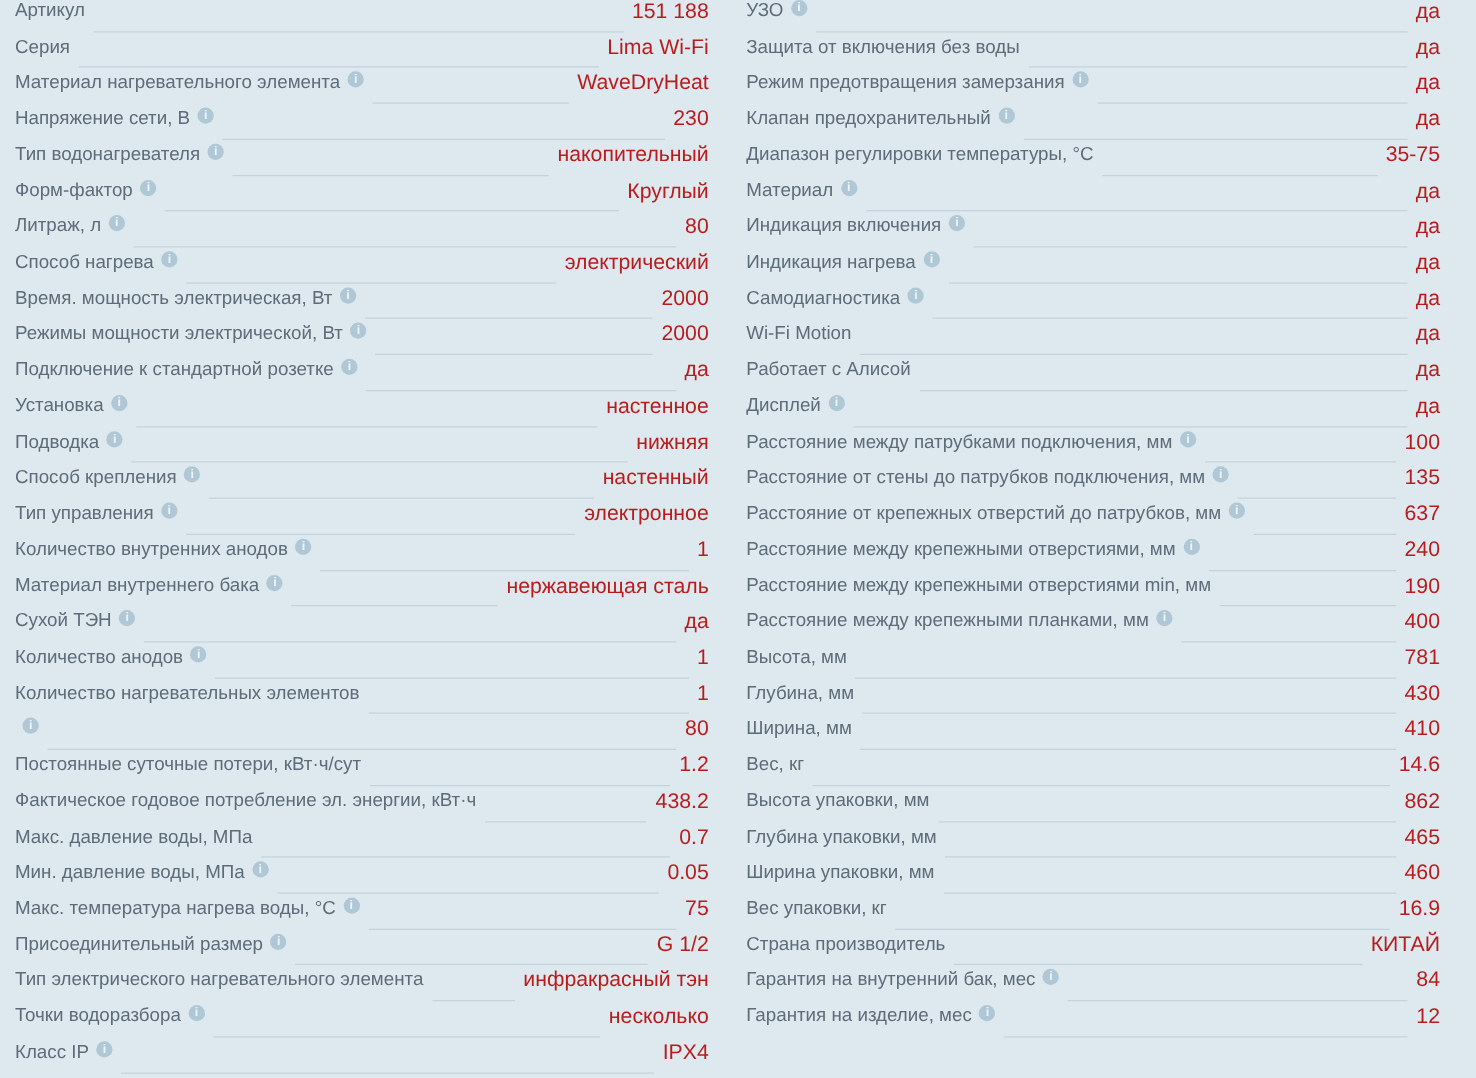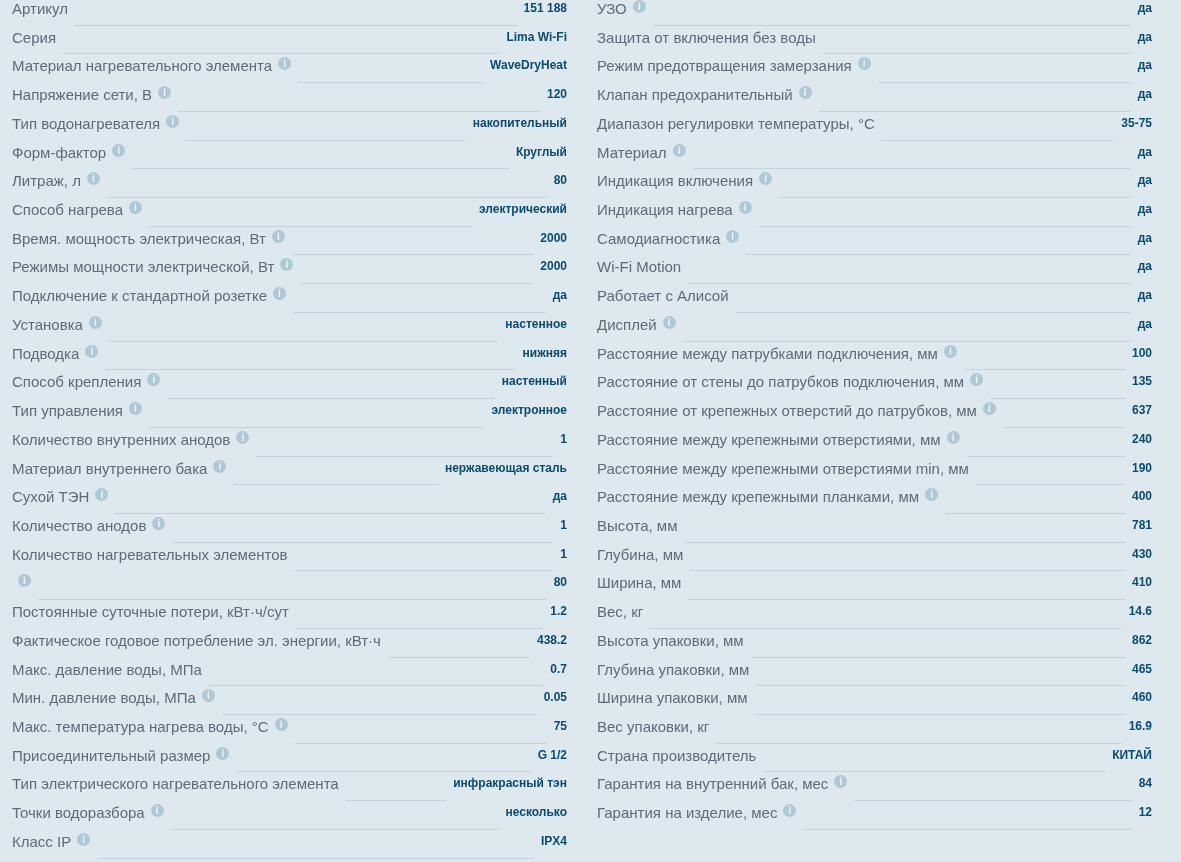--- a/index.html
+++ b/index.html
@@ -55,24 +55,24 @@
     user-select: none;
   }
   .leader {
     flex: 1 1 auto;
     min-width: 8px;
     border-bottom: 1px solid #c4d2db;
     margin: 0 7px 1px 7px;
     align-self: flex-end;
   }
   .value {
-    font-size: 12px;
+    font-size: 17px;
     line-height: 17px;
-    font-weight: bold;
-    color: #0c4a6e;
+    font-weight: normal;
+    color: #b91c1c;
     flex: 0 0 auto;
   }
 </style>
 </head>
 <body>
 
 <div class="page">
   <div class="spec-table">
     <div class="spec-col">
         <div class="row">
@@ -88,21 +88,21 @@
         <div class="row">
           <span class="label">Материал нагревательного элемента</span>
           <span class="info-icon">i</span>
           <div class="leader"></div>
           <span class="value">WaveDryHeat</span>
         </div>
         <div class="row">
           <span class="label">Напряжение сети, В</span>
           <span class="info-icon">i</span>
           <div class="leader"></div>
-          <span class="value">120</span>
+          <span class="value">230</span>
         </div>
         <div class="row">
           <span class="label">Тип водонагревателя</span>
           <span class="info-icon">i</span>
           <div class="leader"></div>
           <span class="value">накопительный</span>
         </div>
         <div class="row">
           <span class="label">Форм-фактор</span>
           <span class="info-icon">i</span>

